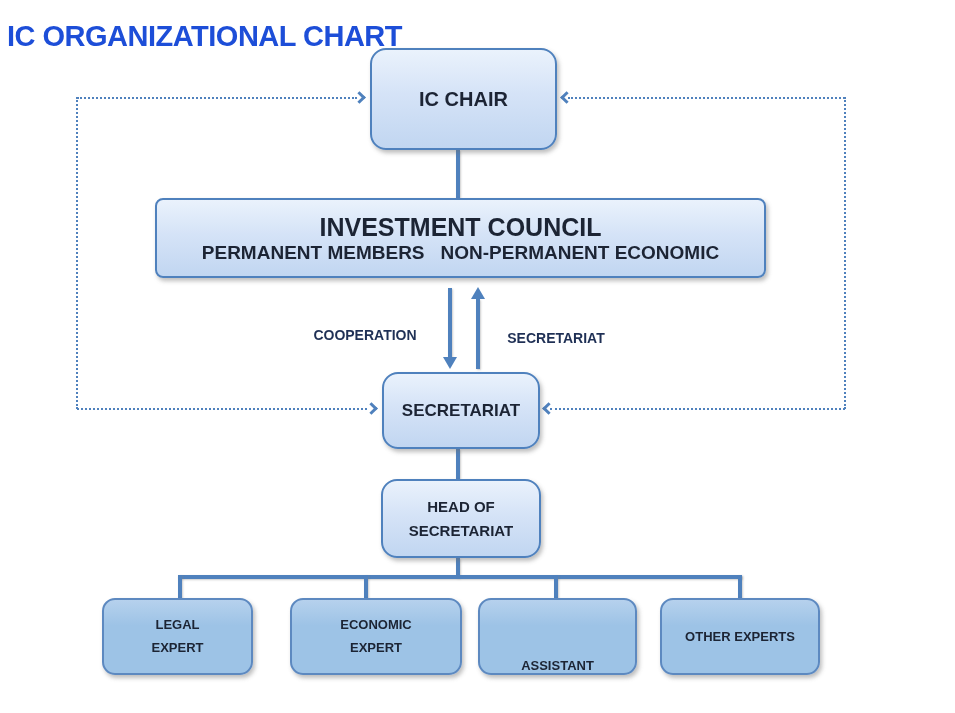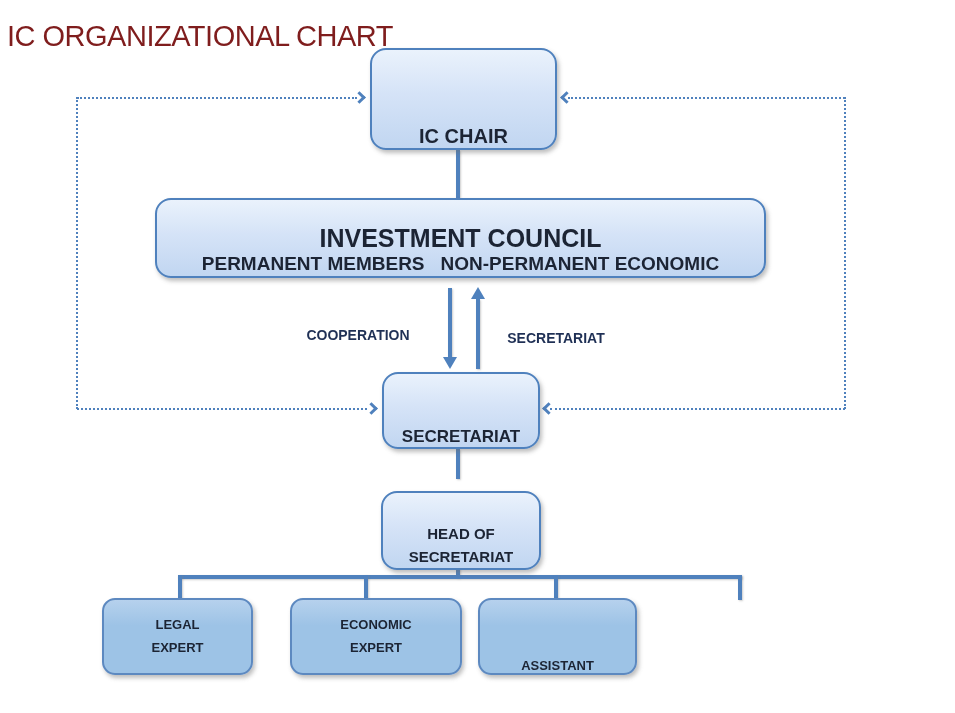--- a/index.html
+++ b/index.html
@@ -10,54 +10,53 @@
     width: 955px;
     height: 713px;
     background: #ffffff;
     overflow: hidden;
   }
   .page-title {
     position: absolute;
     left: 7px;
     top: 20px;
     font-size: 29px;
-    font-weight: normal;
+    font-weight: bold;
     letter-spacing: -0.5px;
-    color: #7f1d1d;
+    color: #1d4ed8;
     white-space: nowrap;
   }
   
   .node {
     position: absolute;
     border: 2px solid #4f81bd;
     display: flex;
     flex-direction: column;
     align-items: center;
     justify-content: center;
     text-align: center;
     font-weight: bold;
     color: #1c2434;
     box-shadow: 2px 3px 4px rgba(110,110,110,0.45);
   }
   .grad {
     background: linear-gradient(180deg, #eaf2fc 0%, #d5e3f7 45%, #c1d6f1 100%);
     border-radius: 16px;
-    justify-content: flex-end;
   }
   .flat {
     background: linear-gradient(180deg, #b6d1ed 0%, #9dc3e6 35%, #9dc3e6 100%);
     border-color: #5d89c0;
     border-radius: 13px;
   }
   .node-ic-chair        { left: 370px; top:  48px; width: 187px; height: 102px; font-size: 20px; }
-  .node-council         { left: 155px; top: 198px; width: 611px; height:  80px; border-radius: 16px; }
+  .node-council         { left: 155px; top: 198px; width: 611px; height:  80px; border-radius: 8px; }
   .council-title        { font-size: 25px; line-height: 1.2; }
   .council-subrow       { display: flex; gap: 16px; font-size: 19px; line-height: 1.2; }
   .node-secretariat     { left: 382px; top: 372px; width: 158px; height:  77px; font-size: 17px; }
-  .node-head            { left: 381px; top: 479px; width: 160px; height:  79px; font-size: 15px; line-height: 1.55; margin-top: 12px; }
+  .node-head            { left: 381px; top: 479px; width: 160px; height:  79px; font-size: 15px; line-height: 1.55; }
   .node-legal           { left: 102px; top: 598px; width: 151px; height:  77px; font-size: 13px; line-height: 1.7; }
   .node-economic        { left: 290px; top: 598px; width: 172px; height:  77px; font-size: 13px; line-height: 1.7; }
   .node-assistant       { left: 478px; top: 598px; width: 159px; height:  77px; font-size: 13px; justify-content: flex-end; }
   .node-other           { left: 660px; top: 598px; width: 160px; height:  77px; font-size: 13px; }
   
   .vline { position: absolute; width: 4px; background: #4f81bd; box-shadow: 1px 1px 2px rgba(130,130,130,0.4); }
   .hline { position: absolute; height: 4px; background: #4f81bd; box-shadow: 1px 1px 2px rgba(130,130,130,0.4); }
   .l-chair-council   { left: 456px; top: 150px; height: 48px; }
   .l-secr-head       { left: 456px; top: 449px; height: 30px; }
   .l-head-stem       { left: 456px; top: 558px; height: 20px; }
@@ -98,21 +97,21 @@
   .c-secr-right  { left: 544px; top: 404px; }
   
   .edge-label {
     position: absolute;
     font-size: 14px;
     font-weight: bold;
     color: #1f3055;
     text-align: center;
     white-space: nowrap;
   }
-  .lbl-cooperation  { left: 296px; top: 327px; width: 124px; text-align: center; }
+  .lbl-cooperation  { left: 303px; top: 327px; width: 124px; text-align: center; }
   .lbl-coordination { left: 494px; top: 330px; width: 124px; }
 </style>
 </head>
 <body>
 
 <div class="canvas">
 
   <div class="page-title">IC ORGANIZATIONAL CHART</div>
 
   <div class="dot-h d-top-left"></div>
@@ -171,14 +170,17 @@
 
   <div class="node flat node-economic">
     <span>ECONOMIC</span>
     <span>EXPERT</span>
   </div>
 
   <div class="node flat node-assistant">
     <span>ASSISTANT</span>
   </div>
 
+  <div class="node flat node-other">
+    <span>OTHER EXPERTS</span>
+  </div>
 
 </div>
 
 </body></html>

